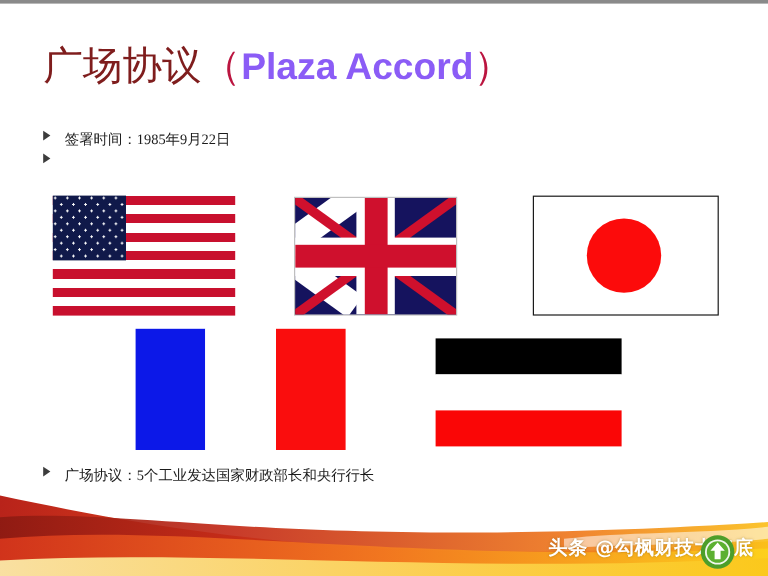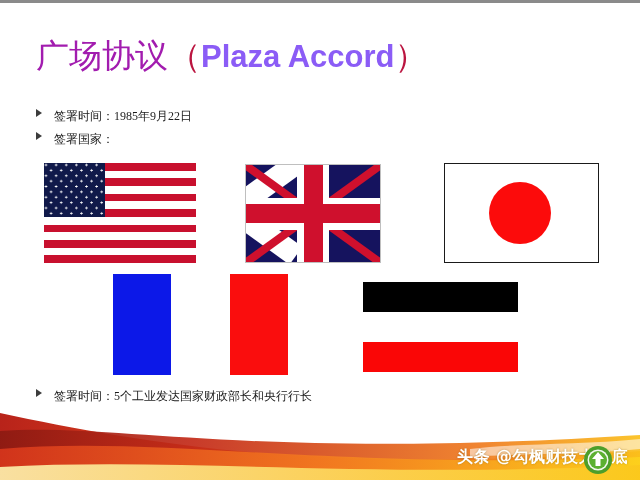--- a/index.html
+++ b/index.html
@@ -30,21 +30,21 @@
     left: 36px;
     top: 36px;
     font-size: 33px;
     line-height: 40px;
     white-space: nowrap;
     font-family: "Liberation Serif", "DejaVu Serif", serif;
     color: #b8123a;
   }
   .title .cn {
     font-weight: 400;
-    color: #a21caf;
+    color: #7f1d1d;
   }
   .title .paren {
     font-weight: 400;
     color: #bb1540;
   }
   .title .en {
     font-weight: bold;
     color: #8b5cf6;
     font-family: "Liberation Sans", "DejaVu Sans", sans-serif;
     font-size: 31px;
@@ -250,26 +250,25 @@
     <span class="cn">广场协议</span><span class="paren">（</span><span class="en">Plaza Accord</span><span class="paren">）</span>
   </div>
 
   <div class="bullet" id="bullet-date">
     <span class="tri"></span>
     <span>签署时间：1985年9月22日</span>
   </div>
 
   <div class="bullet" id="bullet-countries">
     <span class="tri"></span>
-    <span>签署国家：</span>
   </div>
 
   <div class="bullet" id="bullet-signers">
     <span class="tri"></span>
-    <span>签署时间：5个工业发达国家财政部长和央行行长</span>
+    <span>广场协议：5个工业发达国家财政部长和央行行长</span>
   </div>
 
   <div class="flag" id="flag-us">
     <div class="stripes"></div>
     <div class="canton">
       <div class="stars"></div>
       <div class="stars2"></div>
     </div>
   </div>
 

